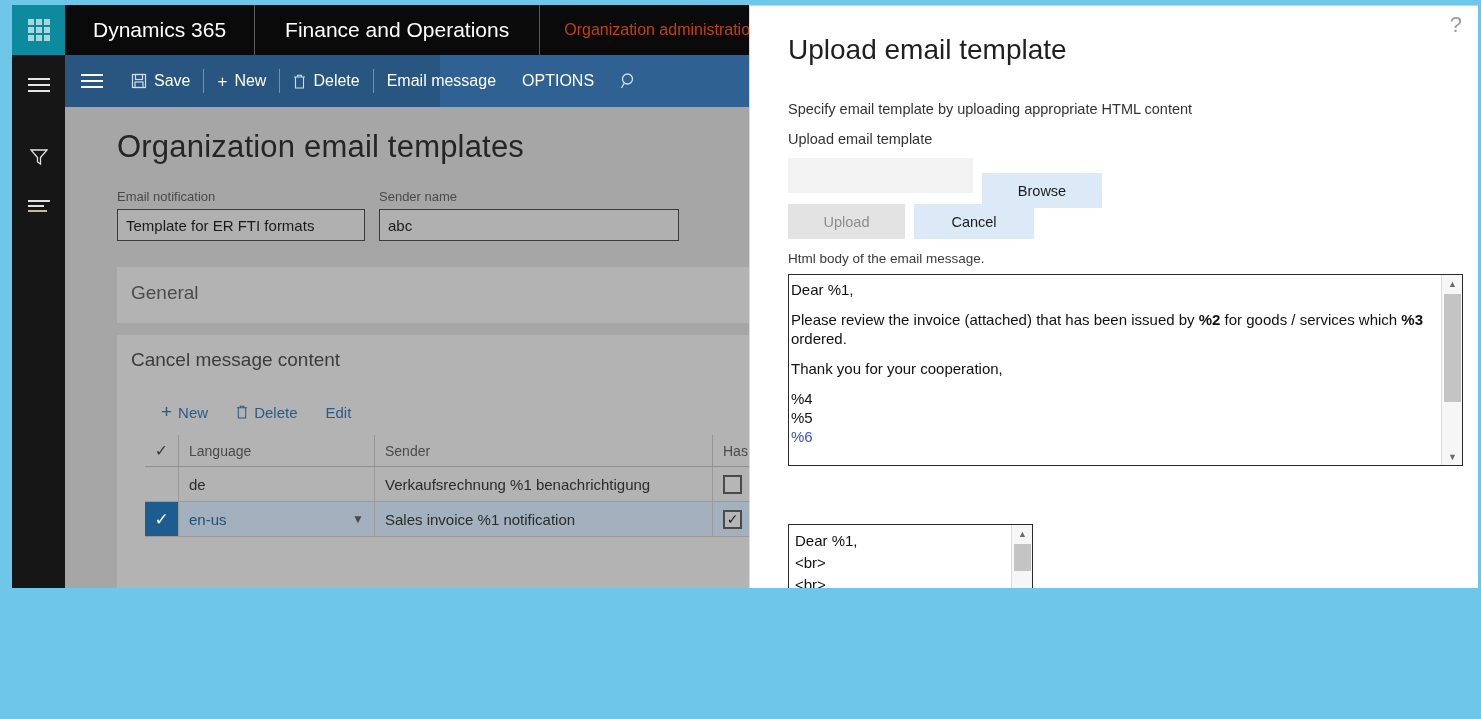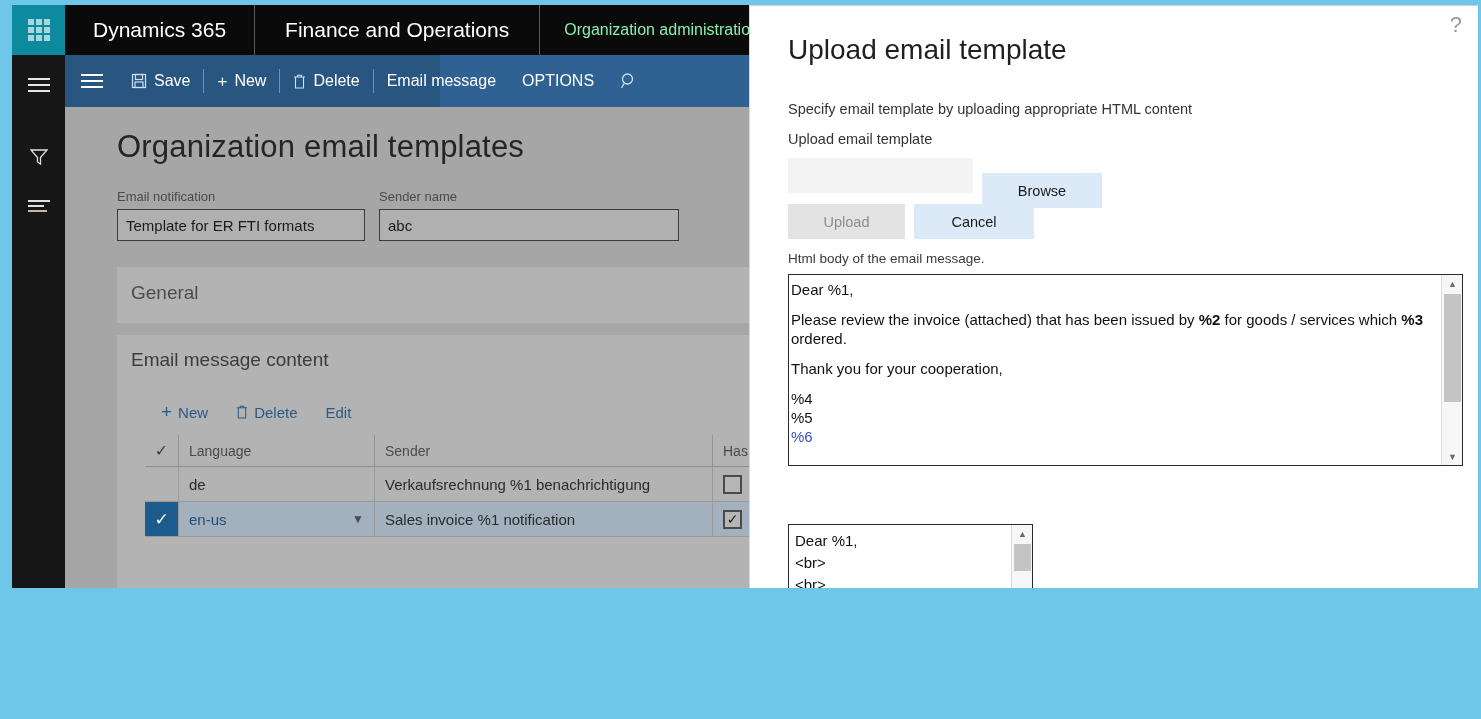--- a/index.html
+++ b/index.html
@@ -91,21 +91,21 @@
     font-weight: 400;
   }
   .topbar .sep { width: 1px; height: 50px; background: #5a5a5a; }
   .topbar .module {
     padding: 0 30px;
     font-size: 21px; color: #ffffff;
     height: 50px; display: flex; align-items: center;
   }
   .topbar .area {
     padding: 0 24px;
-    font-size: 16px; color: #86efac;
+    font-size: 16px; color: #c2410c;
     height: 50px; display: flex; align-items: center;
     white-space: nowrap;
   }
 
   
   .ribbon {
     position: absolute;
     left: 53px; top: 50px;
     width: 1413px; height: 52px;
     background: #2b5a86;
@@ -449,21 +449,21 @@
           <span class="field-label">Sender name</span>
           <div class="fval-box" style="width:300px;">abc</div>
         </div>
       </div>
 
       <div class="section general">
         <div class="sec-title">General</div>
       </div>
 
       <div class="section content-sec">
-        <div class="sec-title">Email message content</div>
+        <div class="sec-title">Cancel message content</div>
 
         <div class="grid-toolbar">
           <div class="gt-item">
             <span class="gl" style="font-size:19px;">+</span>
             <span>New</span>
           </div>
           <div class="gt-item">
             <svg width="12" height="14" viewBox="0 0 13 15">
               <path d="M1 3 H12 M2.5 3 V14 H10.5 V3 M4.5 3 V1.3 H8.5 V3" fill="none" stroke="#2b5a86" stroke-width="1.1"></path>
             </svg>

